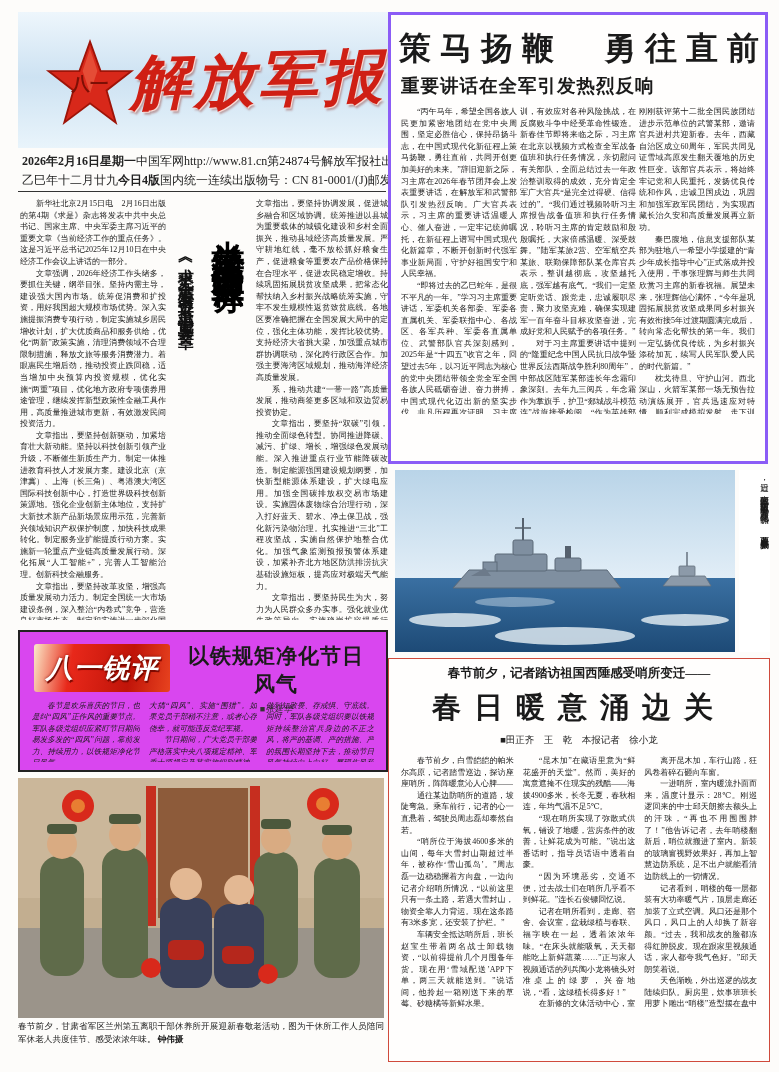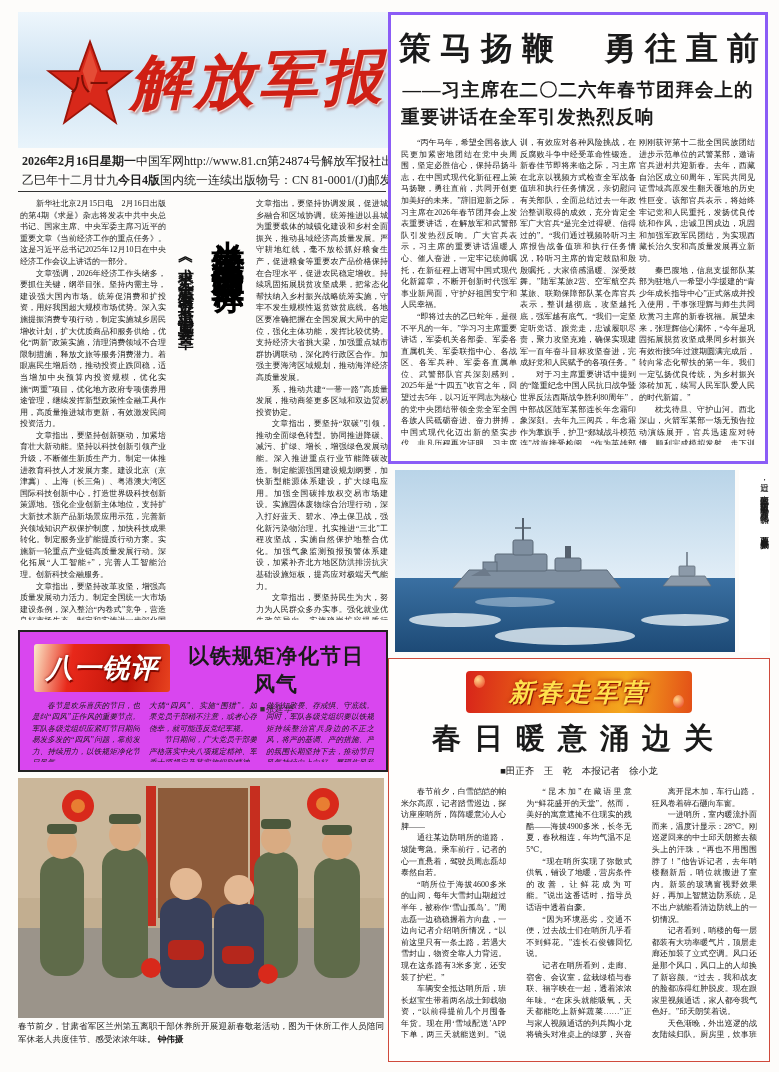--- a/index.html
+++ b/index.html
@@ -65,21 +65,21 @@
              background:linear-gradient(95deg,#d8241a 0%,#ef7d14 45%,#f4a81e 70%,#e34f17 100%);
              display:flex;align-items:center;justify-content:center;
              font-size:25px;font-weight:900;font-style:italic;color:#ffe14d;
              letter-spacing:3px;text-shadow:1px 1px 0 #8f1404,0 0 4px #a81d07;}
   .ft-banner::before,.ft-banner::after{content:"";position:absolute;width:11px;height:13px;border-radius:50%;
              background:radial-gradient(circle at 35% 35%,#ffd98c,#e8331c);top:4px;}
   .ft-banner::before{left:8px;} .ft-banner::after{right:8px;top:auto;bottom:5px;}
   .ft-kicker{text-align:center;font-size:12.5px;font-weight:bold;margin-top:6px;}
   .ft-headline{text-align:center;font-size:29px;font-weight:700;letter-spacing:13px;margin-top:6px;white-space:nowrap;}
   .ft-byline{text-align:center;font-size:9.5px;margin-top:6px;color:#222;}
-  .ft-cols{display:flex;gap:20px;margin:8px 12px 0;height:252px;}
+  .ft-cols{display:flex;gap:9px;margin:8px 12px 0;height:252px;}
   .ft-col{flex:1;}
 </style>
 </head>
 <body>
 
 <div class="page">
 
   <div class="abs masthead">
     <svg class="abs star" viewBox="0 0 100 100">
       <polygon points="50,4 61.5,36 95,36 68,57 78,92 50,71 22,92 32,57 5,36 38.5,36" fill="#d8281a" stroke="#9e1408" stroke-width="2"></polygon>
@@ -184,21 +184,20 @@
         <circle cx="250" cy="196" r="10" fill="#d8291b"></circle>
     </svg>
   </div>
   <div class="abs lp-caption">
     <span>春节前夕，甘肃省军区兰州第五离职干部休养所开展迎新春敬老活动，图为干休所工作人员陪同军休老人共度佳节、感受浓浓年味。</span>
     <span class="lp-credit">钟伟摄</span>
   </div>
 
   <div class="abs lead">
     <div class="lead-headline">策马扬鞭　勇往直前</div>
-    <div class="lead-sub1">——习主席在二〇二六年春节团拜会上的</div>
     <div class="lead-sub2">重要讲话在全军引发热烈反响</div>
     <div class="lead-cols">
       <div class="lead-col bodycol">
           <p>“丙午马年，希望全国各族人民更加紧密地团结在党中央周围，坚定必胜信心，保持昂扬斗志，在中国式现代化新征程上策马扬鞭，勇往直前，共同开创更加美好的未来。”辞旧迎新之际，习主席在2026年春节团拜会上发表重要讲话，在解放军和武警部队引发热烈反响。广大官兵表示，习主席的重要讲话温暖人心、催人奋进，一定牢记统帅嘱托，在新征程上谱写中国式现代化新篇章，不断开创新时代强军事业新局面，守护好祖国安宁和人民幸福。</p>
           <p>“即将过去的乙巳蛇年，是很不平凡的一年。”学习习主席重要讲话，军委机关各部委、军委各直属机关、军委联指中心、各战区、各军兵种、军委各直属单位、武警部队官兵深刻感到，2025年是“十四五”收官之年，回望过去5年，以习近平同志为核心的党中央团结带领全党全军全国各族人民砥砺奋进、奋力拼搏，中国式现代化迈出新的坚实步伐。非凡历程再次证明，习主席不愧是党、国家和军队应对惊涛骇浪时最坚强的掌舵人，中国共产党不愧是风雨来袭时中国人民最可靠的主心骨。</p>
         </div>
       <div class="lead-col bodycol" data-cont="">
           <p>训，有效应对各种风险挑战，在反腐败斗争中经受革命性锻造。新春佳节即将来临之际，习主席在北京以视频方式检查全军战备值班和执行任务情况，亲切慰问有关部队，全面总结过去一年政治整训取得的成效，充分肯定全军广大官兵“是完全过得硬、信得过的”。“我们通过视频聆听习主席报告战备值班和执行任务情况，聆听习主席的肯定鼓励和殷殷嘱托，大家倍感温暖、深受鼓舞。”陆军某旅2营、空军航空兵某旅、联勤保障部队某仓库官兵表示，整训越彻底，攻坚越托底，强军越有底气。“我们一定坚定听党话、跟党走，忠诚履职尽责，聚力攻坚克难，确保实现建军一百年奋斗目标攻坚奋进，完成好党和人民赋予的各项任务。”</p>
           <p>对于习主席重要讲话中提到的“隆重纪念中国人民抗日战争暨世界反法西斯战争胜利80周年”，中部战区陆军某部连长年念霜印象深刻。去年九三阅兵，年念霜作为掌旗手，护卫“郯城战斗模范连”战旗接受检阅。“作为英雄部队传人，我们一定弘扬抗战精神，续写英烈荣光，在强军征程上争当打赢尖兵。”</p>
         </div>
@@ -249,21 +248,21 @@
           <ellipse cx="120" cy="132" rx="40" ry="5" opacity="0.5"></ellipse>
       </g>
     </svg>
   </div>
   <div class="abs navy-cap">
     <span>近日，南部战区海军某支队组织舰艇出海开展实战化训练。</span>
     <span class="navy-credit">贾睿鹏摄</span>
   </div>
 
   <div class="abs feature">
-    <div class="ft-banner">新春走军营</div>
+    <div class="ft-kicker">春节前夕，记者踏访祖国西陲感受哨所变迁——</div>
     <div class="ft-headline">春日暖意涌边关</div>
     <div class="ft-byline">■田正齐　王　乾　本报记者　徐小龙</div>
     <div class="ft-cols">
       <div class="ft-col bodycol">
           <p>春节前夕，白雪皑皑的帕米尔高原，记者踏雪巡边，探访座座哨所，阵阵暖意沁人心脾——</p>
           <p>通往某边防哨所的道路，坡陡弯急。乘车前行，记者的心一直悬着，驾驶员周志磊却泰然自若。</p>
           <p>“哨所位于海拔4600多米的山间，每年大雪封山期超过半年，被称作‘雪山孤岛’。”周志磊一边稳稳握着方向盘，一边向记者介绍哨所情况，“以前这里只有一条土路，若遇大雪封山，物资全靠人力背运。现在这条路有3米多宽，还安装了护栏。”</p>
           <p>车辆安全抵达哨所后，班长赵宝生带着两名战士卸载物资，“以前得提前几个月囤备年货。现在用‘雪域配送’APP下单，两三天就能送到。”说话间，他拎起一箱刚送下来的草莓、砂糖橘等新鲜水果。</p>
         </div>
       <div class="ft-col bodycol">

